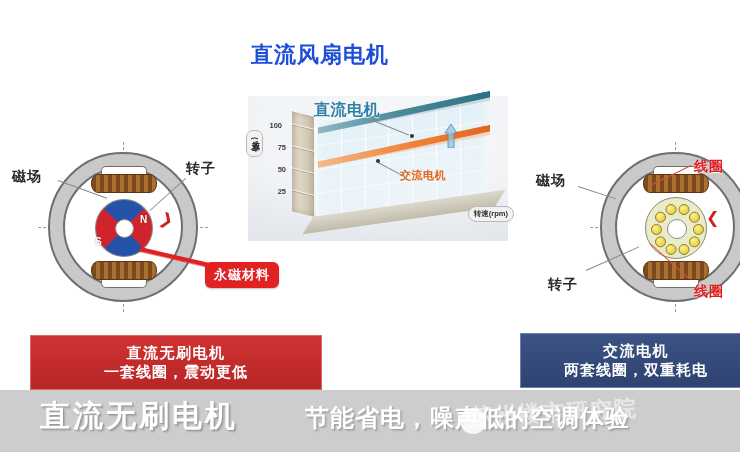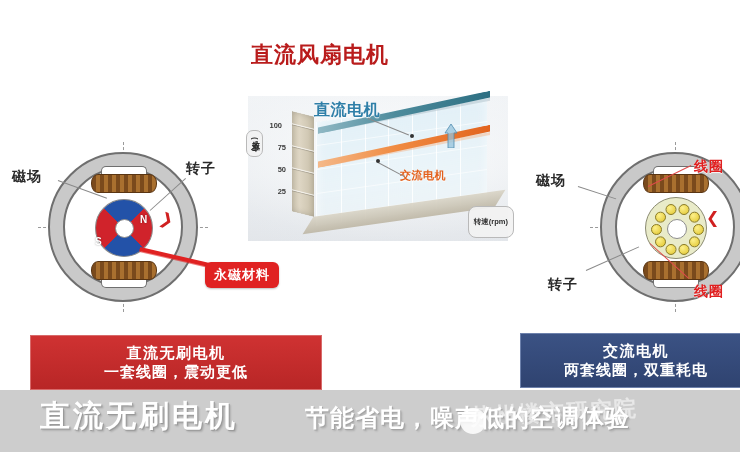--- a/index.html
+++ b/index.html
@@ -16,21 +16,21 @@
 
   
   .left-title{
     position:absolute;left:12px;top:45px;
     font-size:17px;font-weight:bold;color:#3a3a3a;
     letter-spacing:1px;
     text-shadow:0 1px 1px rgba(255,255,255,.9);
   }
   .center-title{
     position:absolute;left:251px;top:40px;
-    font-size:22px;font-weight:bold;color:#b91c1c;
+    font-size:22px;font-weight:bold;color:#1d4ed8;
     letter-spacing:1px;
   }
   .center-sub{
     position:absolute;left:252px;top:78px;
     font-size:9.5px;font-weight:bold;color:#4a4a52;
     letter-spacing:.2px;
     width:300px;
     filter:blur(.25px);
   }
 
@@ -132,21 +132,21 @@
     writing-mode:vertical-rl;
     font-size:8px;font-weight:bold;color:#2e2e2e;
     padding:4px 2px;border-radius:7px;
     background:rgba(242,242,242,.92);
     border:1px solid #b9b9b9;
     letter-spacing:1px;
   }
   .xaxis-label{
     position:absolute;right:-6px;top:110px;
     font-size:7.5px;font-weight:bold;color:#2e2e2e;
-    padding:10px 5px;border-radius:8px;
+    padding:2px 5px;border-radius:8px;
     background:rgba(242,242,242,.92);
     border:1px solid #b9b9b9;
   }
   .arrow-up{
     position:absolute;left:196px;top:28px;width:14px;height:24px;
   }
 
   
   .motor{position:absolute;width:150px;height:150px;}
   .motor-left{left:48px;top:152px;}

